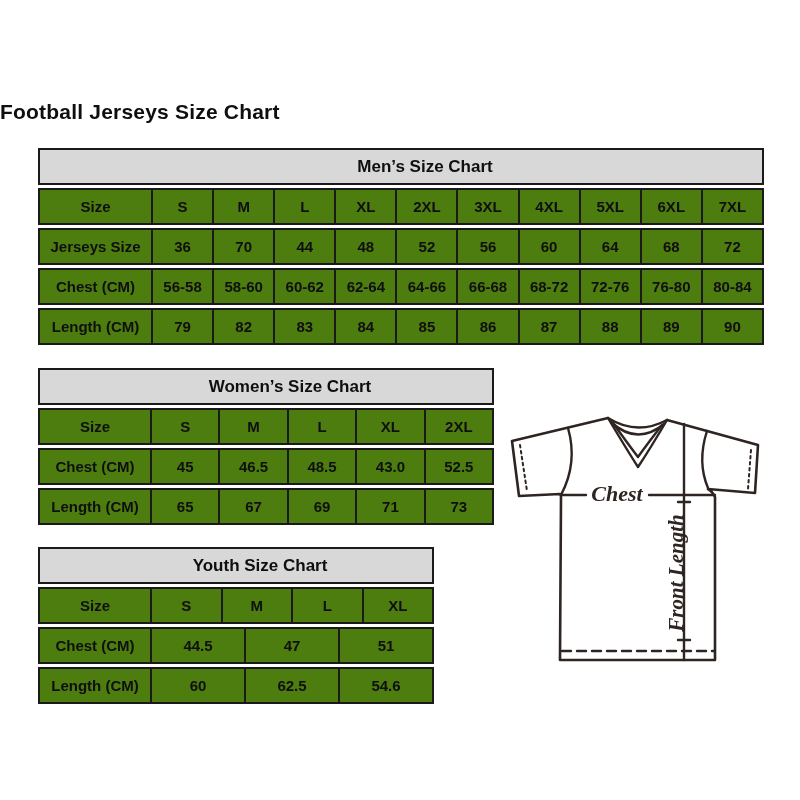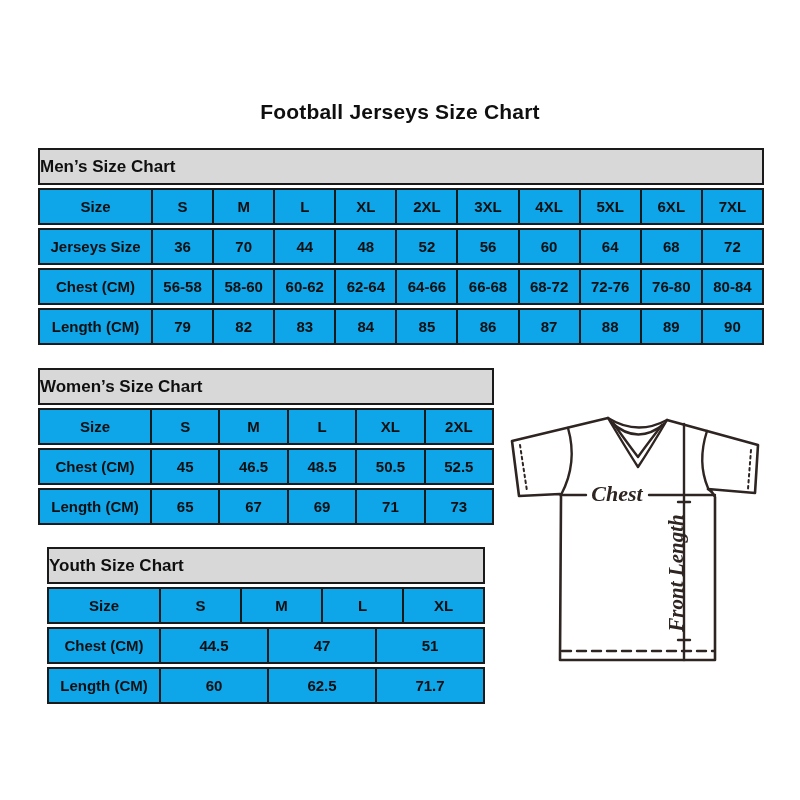--- a/index.html
+++ b/index.html
@@ -7,37 +7,37 @@
     --table_border:#1a1a1a;
     --text:#0f0f0f;
     --jersey_stroke:#2e2522;
   }
   html,body{margin:0;padding:0;}
   body{background:#ffffff;font-family:"Liberation Sans",sans-serif;color:var(--text);}
   .canvas{position:relative;width:800px;height:800px;background:#ffffff;overflow:hidden;}
 
   .page-title{
     position:absolute;left:0;top:99px;width:800px;
-    text-align:center;font-size:21px;font-weight:bold;line-height:25px;
+    font-size:21px;font-weight:bold;line-height:25px;
     letter-spacing:0.2px;
   }
 
   .size-table{position:absolute;box-sizing:border-box;}
   .tbl-mens  {left:38px;top:148px;width:726px;}
   .tbl-womens{left:38px;top:368px;width:456px;}
-  .tbl-youth {left:47px;top:547px;width:438px;}
+  .tbl-youth {left:38px;top:547px;width:396px;}
 
   .t-header{
     box-sizing:border-box;height:37px;margin-bottom:3px;
     border:2px solid var(--table_border);background:var(--header_bg);
-    font-weight:bold;font-size:17px;line-height:33px;
+    text-align:center;font-weight:bold;font-size:17px;line-height:33px;padding-left:48px;
   }
   .t-row{
     display:flex;box-sizing:border-box;height:37px;margin-bottom:3px;
-    border:2px solid var(--table_border);background:#0ea5e9;align-items:flex-end;
+    border:2px solid var(--table_border);background:#4d7c0f;align-items:flex-end;
   }
   .t-row:last-child{margin-bottom:18px;}
   .cell{
     box-sizing:border-box;height:33px;line-height:33px;text-align:center;
     font-weight:bold;font-size:15px;white-space:nowrap;overflow:hidden;
   }
   .data-cell{flex:1 1 0;border-left:2px solid var(--table_border);}
   .label-cell{flex:0 0 auto;}
   .tbl-mens   .label-cell{width:111px;}
   .tbl-womens .label-cell{width:110px;}
@@ -130,21 +130,21 @@
           <div class="cell data-cell">M</div>
           <div class="cell data-cell">L</div>
           <div class="cell data-cell">XL</div>
           <div class="cell data-cell">2XL</div>
         </div>
         <div class="t-row">
           <div class="cell label-cell">Chest (CM)</div>
           <div class="cell data-cell">45</div>
           <div class="cell data-cell">46.5</div>
           <div class="cell data-cell">48.5</div>
-          <div class="cell data-cell">50.5</div>
+          <div class="cell data-cell">43.0</div>
           <div class="cell data-cell">52.5</div>
         </div>
         <div class="t-row">
           <div class="cell label-cell">Length (CM)</div>
           <div class="cell data-cell">65</div>
           <div class="cell data-cell">67</div>
           <div class="cell data-cell">69</div>
           <div class="cell data-cell">71</div>
           <div class="cell data-cell">73</div>
         </div>
@@ -164,21 +164,21 @@
         <div class="t-row">
           <div class="cell label-cell">Chest (CM)</div>
           <div class="cell data-cell">44.5</div>
           <div class="cell data-cell">47</div>
           <div class="cell data-cell">51</div>
         </div>
         <div class="t-row">
           <div class="cell label-cell">Length (CM)</div>
           <div class="cell data-cell">60</div>
           <div class="cell data-cell">62.5</div>
-          <div class="cell data-cell">71.7</div>
+          <div class="cell data-cell">54.6</div>
         </div>
       </div>
   </section>
 
   <svg class="jersey-svg" viewBox="0 0 276 266">
 
     <path class="j-line j-outline" d="M 110,13 L 14,36 L 21,91 L 62,89 Q 63,90 63,92 L 62,255 L 217,255 L 217,92 Q 214,86 210,84 L 257,88 L 260,40 L 169,15"></path>
 
     <path class="j-line" d="M 110,13 Q 139,31 169,15"></path>
     <path class="j-line" d="M 113,17 Q 139,41 166,19"></path>

